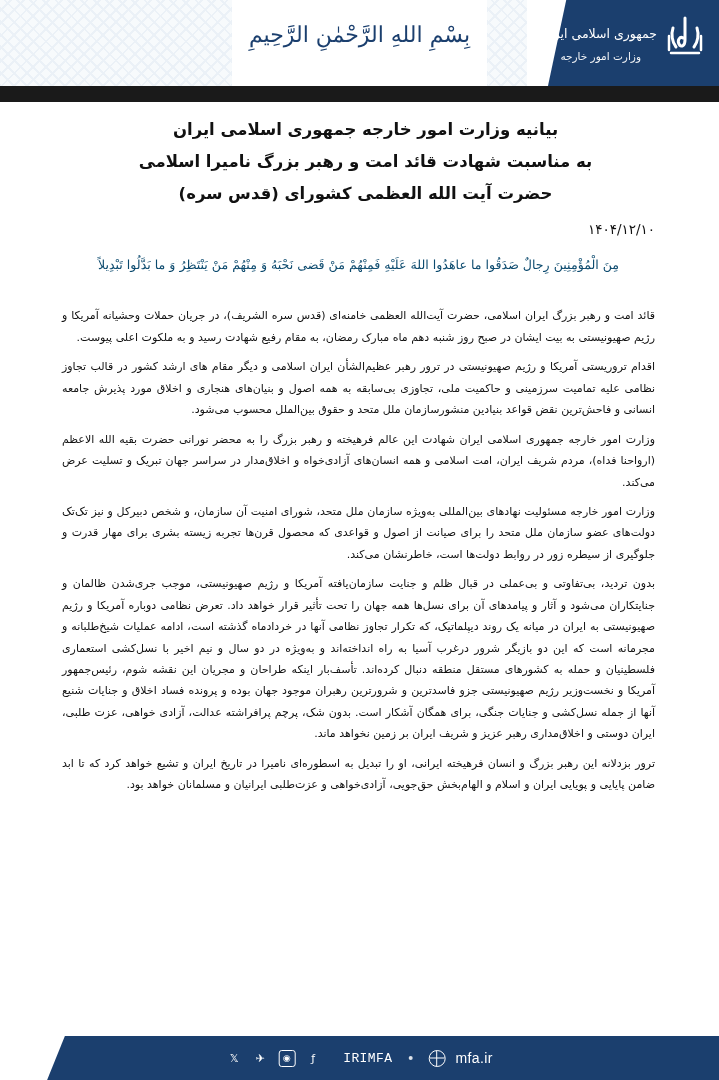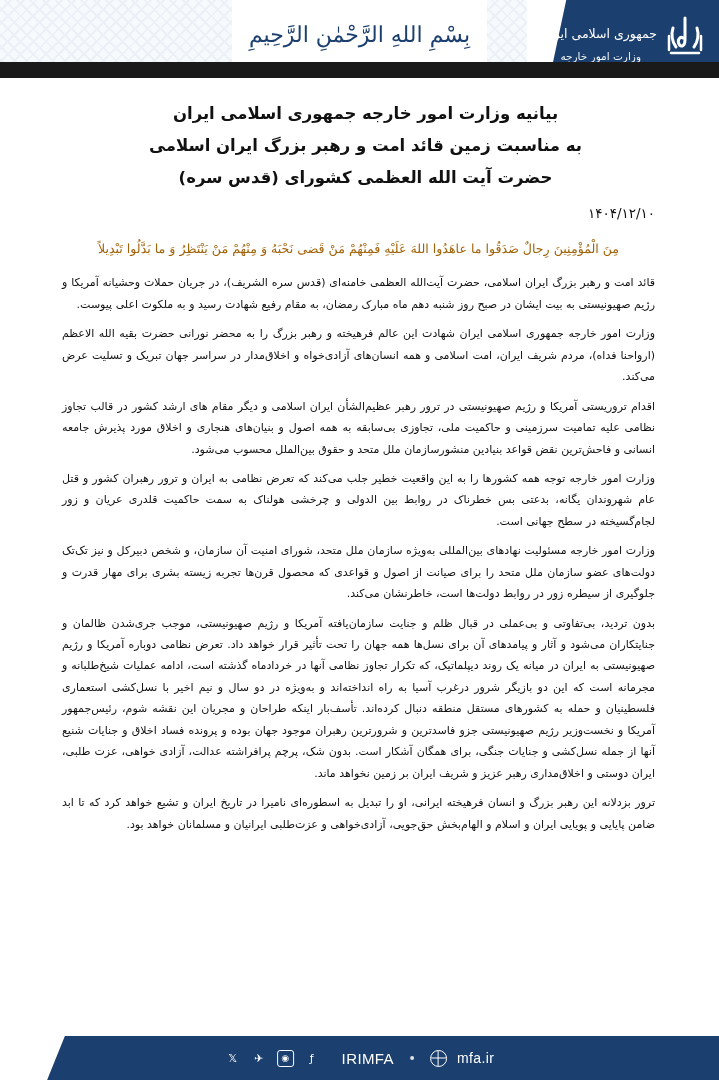--- a/index.html
+++ b/index.html
@@ -12,21 +12,21 @@
     height: 1080px;
     position: relative;
     font-family: "DejaVu Sans", "Liberation Sans", sans-serif;
     overflow: hidden;
   }
 
   
   .header {
     position: relative;
     width: 719px;
-    height: 62px;
+    height: 86px;
     background: #ffffff;
     overflow: hidden;
   }
   .header-pattern-left,
   .header-pattern-right {
     position: absolute;
     top: 0;
     height: 86px;
     width: 232px;
     background:
@@ -99,21 +99,21 @@
 
   
   .mourning-bar {
     width: 719px;
     height: 16px;
     background: #1a1a1a;
   }
 
   
   .title-block {
-    margin-top: 20px;
+    margin-top: 12px;
     text-align: center;
     color: #111111;
     direction: rtl;
     padding-left: 12px;
   }
   .title-block .t-line {
     font-size: 16.5px;
     font-weight: bold;
     line-height: 1.95;
     letter-spacing: 0;
@@ -134,22 +134,22 @@
     margin: 16px 64px 0 62px;
     direction: rtl;
     text-align: justify;
     color: #111111;
   }
   .ayah {
     text-align: center;
     font-family: "DejaVu Serif", "Liberation Serif", serif;
     font-size: 12.6px;
     line-height: 1.9;
-    margin-bottom: 12px;
-    color: #a16207;
+    margin-bottom: 29px;
+    color: #0c4a6e;
   }
   .para {
     font-size: 11px;
     line-height: 1.95;
     margin: 0 0 8px 0;
     text-align: justify;
     text-justify: inter-word;
   }
 
   
@@ -198,22 +198,22 @@
   .soc-box {
     width: 15px; height: 15px;
     border: 1.2px solid #ffffff;
     border-radius: 3px;
     display: inline-flex;
     align-items: center;
     justify-content: center;
     font-size: 9px;
   }
   .handle {
-    font-family: Liberation Sans, sans-serif;
-    font-size: 15px;
+    font-family: Liberation Mono, monospace;
+    font-size: 13px;
     letter-spacing: .4px;
     margin-left: 12px;
   }
   .sep-dot {
     width: 4px; height: 4px; border-radius: 50%;
     background: #ffffff; opacity: .85;
     margin: 0 6px;
   }
   .site {
     font-family: "Liberation Sans", sans-serif;
@@ -263,33 +263,32 @@
     </div>
     <div class="badge-line1">جمهوری اسلامی ایران</div>
     <div class="badge-line2">وزارت امور خارجه</div>
   </div>
 </div>
 
 <div class="mourning-bar"></div>
 
 <div class="title-block">
   <div class="t-line">بیانیه وزارت امور خارجه جمهوری اسلامی ایران</div>
-  <div class="t-line">به مناسبت زمین قائد امت و رهبر بزرگ ایران اسلامی</div>
+  <div class="t-line">به مناسبت شهادت قائد امت و رهبر بزرگ نامیرا اسلامی</div>
   <div class="t-line">حضرت آیت الله العظمی کشور‌ای (قدس سره)</div>
 </div>
 
 <div class="doc-date">۱۴۰۴/۱۲/۱۰</div>
 
 <div class="content">
   <div class="ayah">مِنَ الْمُؤْمِنِينَ رِجالٌ صَدَقُوا ما عاهَدُوا اللهَ عَلَيْهِ فَمِنْهُمْ مَنْ قَضى نَحْبَهُ وَ مِنْهُمْ مَنْ يَنْتَظِرُ وَ ما بَدَّلُوا تَبْدِيلاً</div>
 
   <p class="para">قائد امت و رهبر بزرگ ایران اسلامی، حضرت آیت‌الله العظمی خامنه‌ای (قدس سره الشریف)، در جریان حملات وحشیانه آمریکا و رژیم صهیونیستی به بیت ایشان در صبح روز شنبه دهم ماه مبارک رمضان، به مقام رفیع شهادت رسید و به ملکوت اعلی پیوست.</p>
+  <p class="para">اقدام تروریستی آمریکا و رژیم صهیونیستی در ترور رهبر عظیم‌الشأن ایران اسلامی و دیگر مقام های ارشد کشور در قالب تجاوز نظامی علیه تمامیت سرزمینی و حاکمیت ملی، تجاوزی بی‌سابقه به همه اصول و بنیان‌های هنجاری و اخلاق مورد پذیرش جامعه انسانی و فاحش‌ترین نقض قواعد بنیادین منشورسازمان ملل متحد و حقوق بین‌الملل محسوب می‌شود.</p>
   <p class="para">وزارت امور خارجه جمهوری اسلامی ایران شهادت این عالم فرهیخته و رهبر بزرگ را به محضر نورانی حضرت بقیه الله الاعظم (ارواحنا فداه)، مردم شریف ایران، امت اسلامی و همه انسان‌های آزادی‌خواه و اخلاق‌مدار در سراسر جهان تبریک و تسلیت عرض می‌کند.</p>
-  <p class="para">اقدام تروریستی آمریکا و رژیم صهیونیستی در ترور رهبر عظیم‌الشأن ایران اسلامی و دیگر مقام های ارشد کشور در قالب تجاوز نظامی علیه تمامیت سرزمینی و حاکمیت ملی، تجاوزی بی‌سابقه به همه اصول و بنیان‌های هنجاری و اخلاق مورد پذیرش جامعه انسانی و فاحش‌ترین نقض قواعد بنیادین منشورسازمان ملل متحد و حقوق بین‌الملل محسوب می‌شود.</p>
-  <p class="para">وزارت امور خارجه توجه همه کشورها را به این واقعیت خطیر جلب می‌کند که تعرض نظامی به ایران و ترور رهبران کشور و قتل عام شهروندان یگانه، بدعتی بس خطرناک در روابط بین الدولی و چرخشی هولناک به سمت حاکمیت قلدری عریان و زور لجام‌گسیخته در سطح جهانی است.</p>
   <p class="para">وزارت امور خارجه مسئولیت نهادهای بین‌المللی به‌ویژه سازمان ملل متحد، شورای امنیت آن سازمان، و شخص دبیرکل و نیز تک‌تک دولت‌های عضو سازمان ملل متحد را برای صیانت از اصول و قواعدی که محصول قرن‌ها تجربه زیسته بشری برای مهار قدرت و جلوگیری از سیطره زور در روابط دولت‌ها است، خاطرنشان می‌کند.</p>
   <p class="para">بدون تردید، بی‌تفاوتی و بی‌عملی در قبال ظلم و جنایت سازمان‌یافته آمریکا و رژیم صهیونیستی، موجب جری‌شدن ظالمان و جنایتکاران می‌شود و آثار و پیامدهای آن برای نسل‌ها همه جهان را تحت تأثیر قرار خواهد داد. تعرض نظامی دوباره آمریکا و رژیم صهیونیستی به ایران در میانه یک روند دیپلماتیک، که تکرار تجاوز نظامی آنها در خردادماه گذشته است، ادامه عملیات شیخ‌طلبانه و مجرمانه است که این دو بازیگر شرور درغرب آسیا به راه انداخته‌اند و به‌ویژه در دو سال و نیم اخیر با نسل‌کشی استعماری فلسطینیان و حمله به کشورهای مستقل منطقه دنبال کرده‌اند. تأسف‌بار اینکه طراحان و مجریان این نقشه شوم، رئیس‌جمهور آمریکا و نخست‌وزیر رژیم صهیونیستی جزو فاسدترین و شرورترین رهبران موجود جهان بوده و پرونده فساد اخلاق و جنایات شنیع آنها از جمله نسل‌کشی و جنایات جنگی، برای همگان آشکار است. بدون شک، پرچم پرافراشته عدالت، آزادی خواهی، عزت طلبی، ایران دوستی و اخلاق‌مداری رهبر عزیز و شریف ایران بر زمین نخواهد ماند.</p>
   <p class="para">ترور بزدلانه این رهبر بزرگ و انسان فرهیخته ایرانی، او را تبدیل به اسطوره‌ای نامیرا در تاریخ ایران و تشیع خواهد کرد که تا ابد ضامن پایایی و پویایی ایران و اسلام و الهام‌بخش حق‌جویی، آزادی‌خواهی و عزت‌طلبی ایرانیان و مسلمانان خواهد بود.</p>
 
 </div>
 
 <div class="footer">
   <div class="footer-inner">
     <span class="soc-icon">𝕏</span>
     <span class="soc-icon">✈</span>

